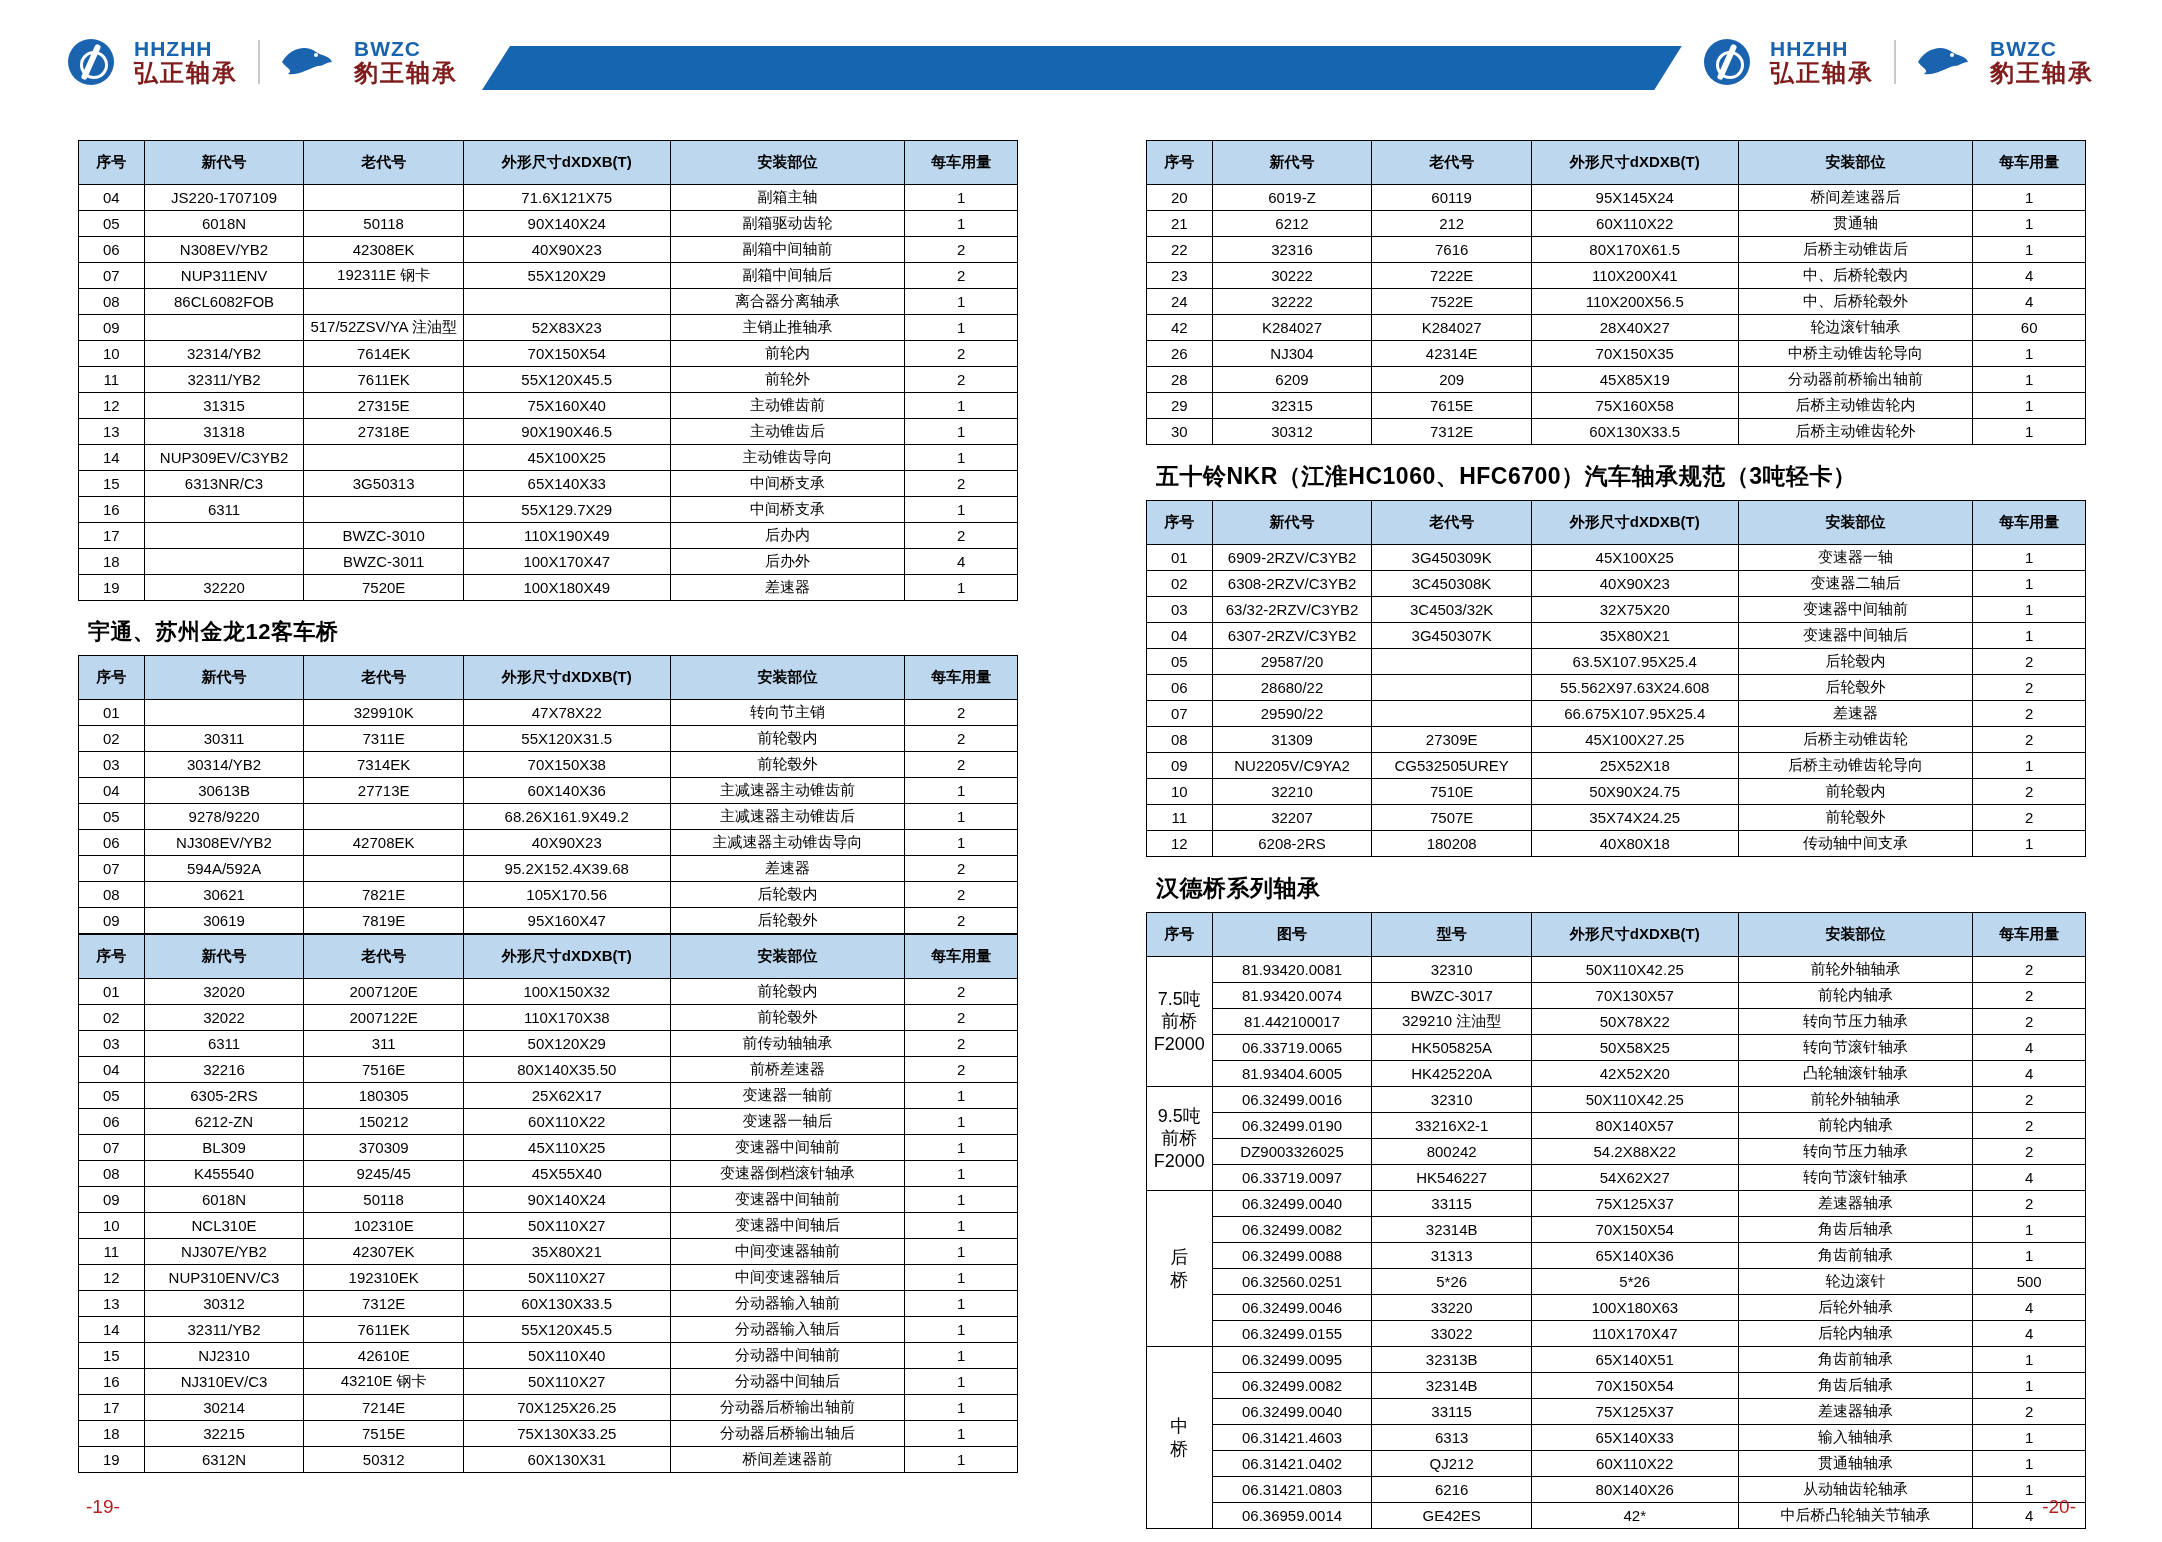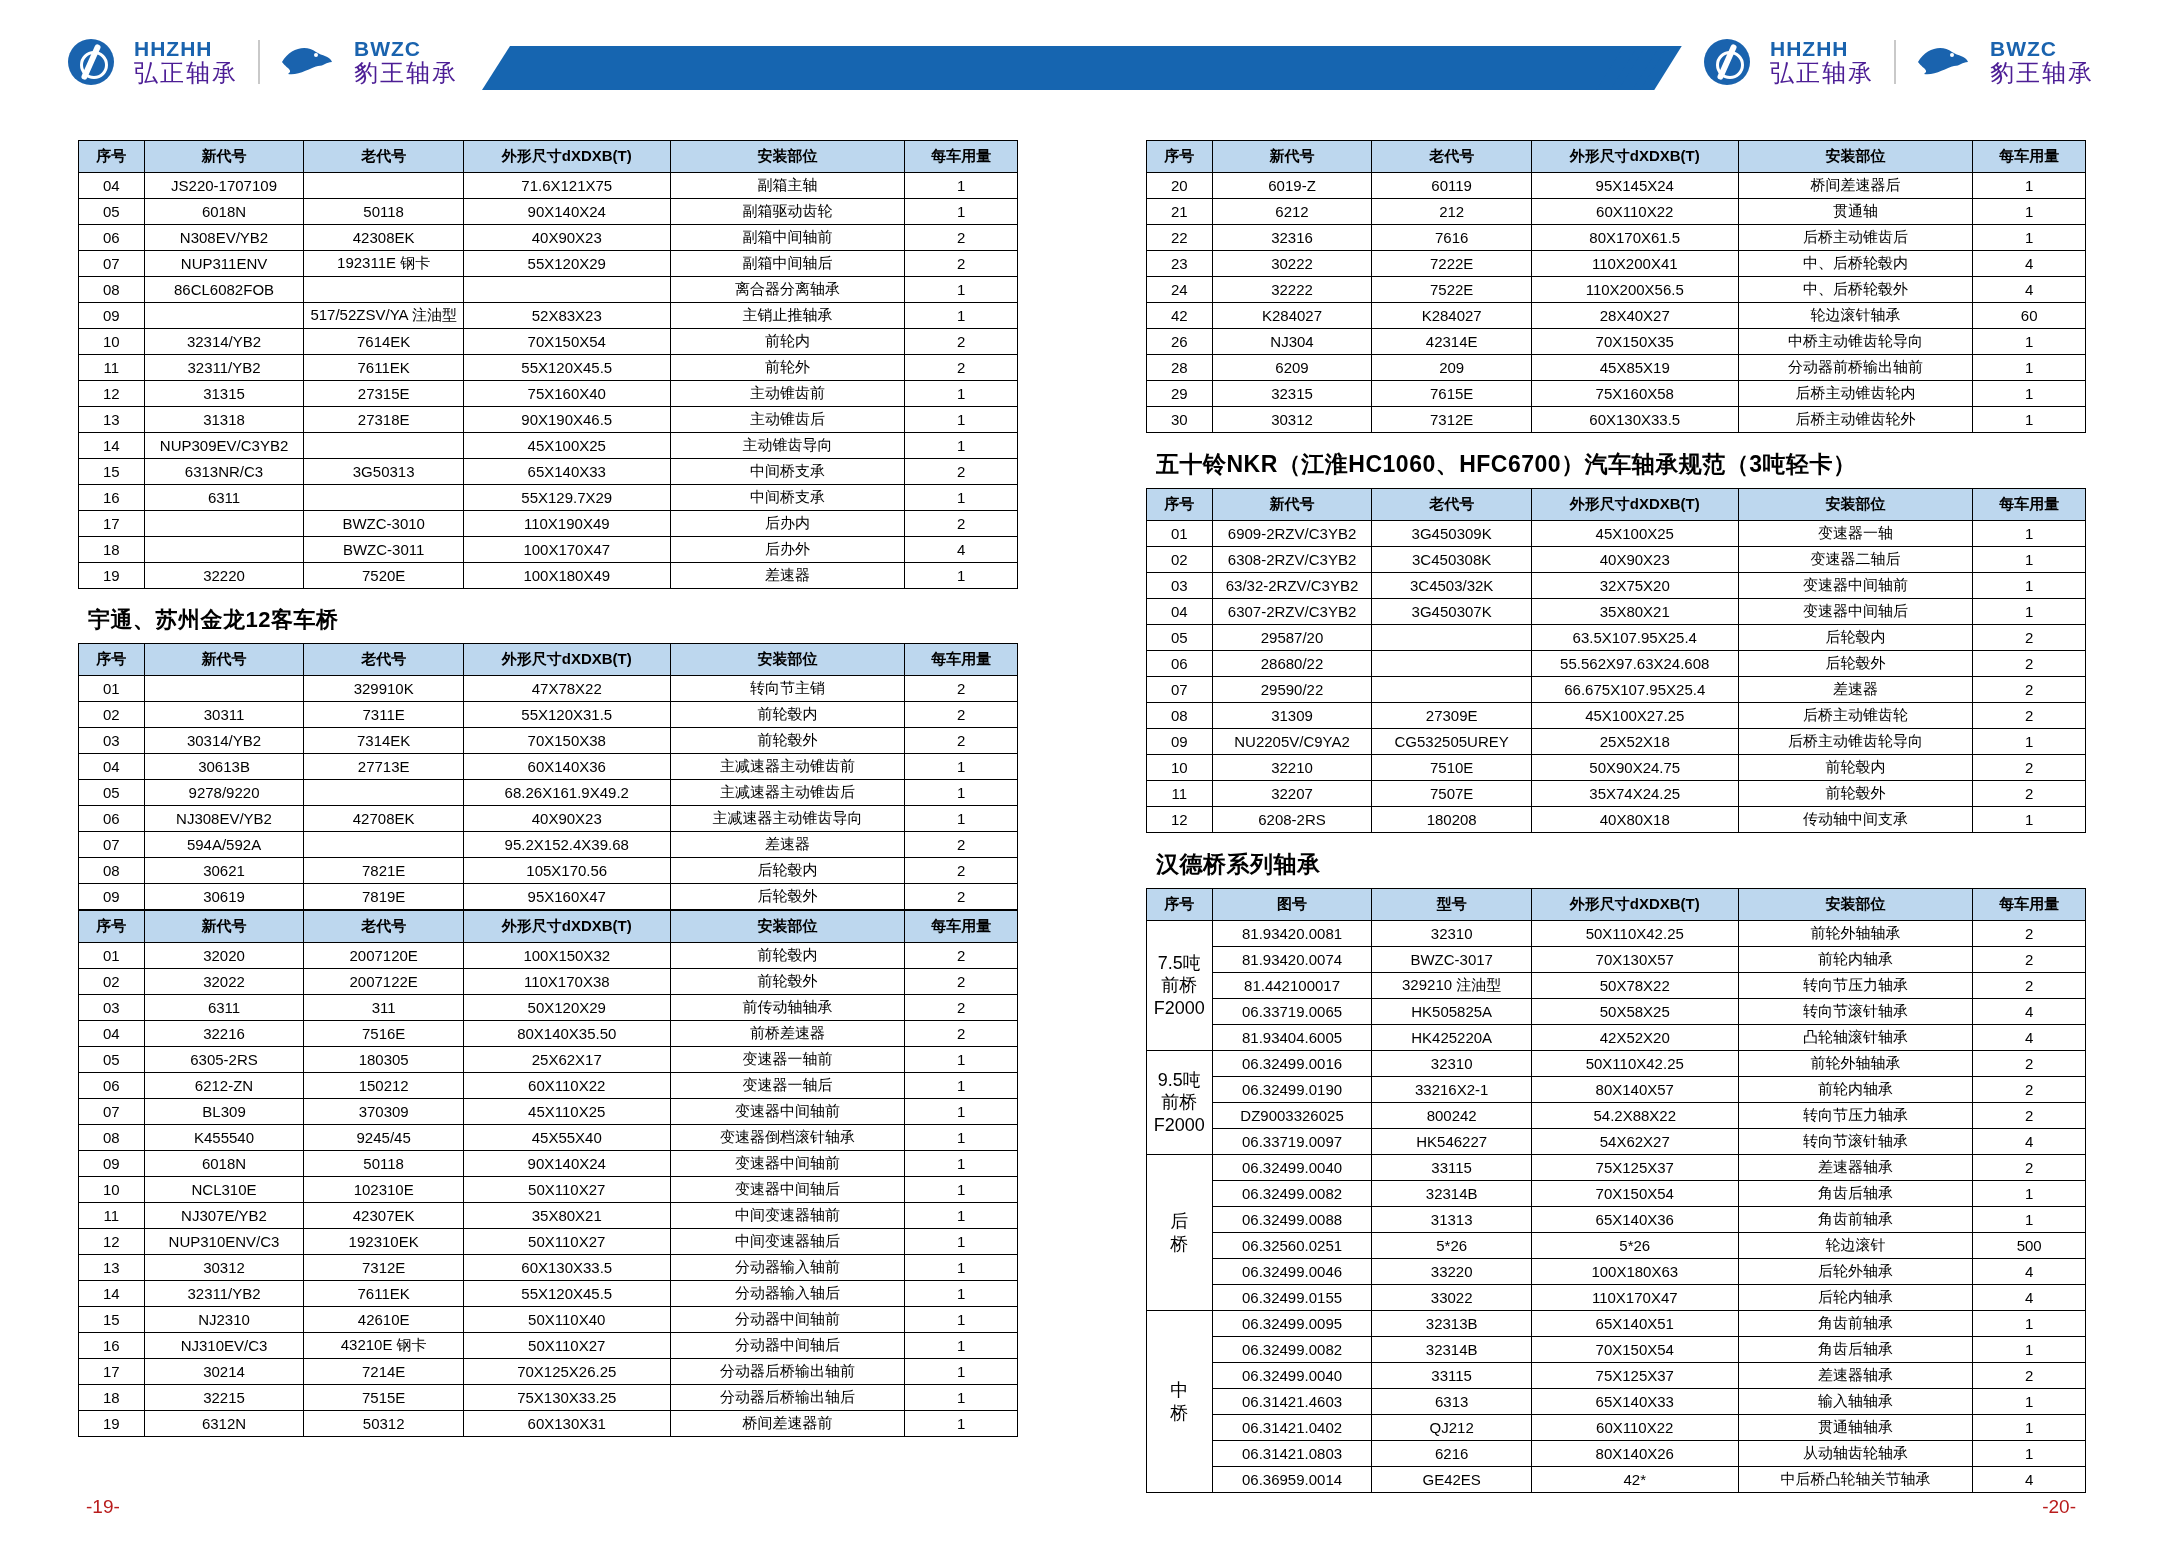--- a/index.html
+++ b/index.html
@@ -32,21 +32,21 @@
   }
   .logo-mark::before{
     content:""; position:absolute; left:20px; top:4px; width:6px; height:38px;
     background:#fff; transform:rotate(24deg); border-radius:3px;
   }
   .logo-txt { line-height:1; }
   .logo-en {
     font-size:21px; font-weight:bold; color:#1a63ae; letter-spacing:1px;
     font-family:"Liberation Sans", sans-serif;
   }
-  .logo-cn { font-size:24px; font-weight:normal; color:#4c1d95; letter-spacing:2px; margin-top:2px;}
+  .logo-cn { font-size:24px; font-weight:bold; color:#7f1d1d; letter-spacing:2px; margin-top:2px;}
   .divider-v { width:2px; height:44px; background:#c9c9c9; }
   .eagle {
     width:54px; height:40px; position:relative; flex:0 0 auto;
   }
   .eagle svg { position:absolute; left:0; top:0; }
   .banner {
     position:absolute; left:482px; top:46px; width:1198px; height:44px;
     background:#1665b0;
     clip-path: polygon(28px 0, 1198px 0, 1170px 44px, 0 44px);
   }
@@ -76,21 +76,21 @@
     height:26px;
     text-align:center;
     padding:0 2px;
     font-weight:normal;
     white-space:nowrap;
     overflow:hidden;
   }
   table.t thead th {
     background:#bdd7ee;
     font-weight:bold;
-    height:32px;
+    height:44px;
     font-size:15px;
   }
   .sec-title {
     font-size:22px; font-weight:bold; margin:16px 0 8px 10px;
     letter-spacing:0.5px;
   }
   .sec-title.big { font-size:23px; }
   .pagenum {
     position:absolute; bottom:24px; font-size:19px; color:#b91c1c;
   }

